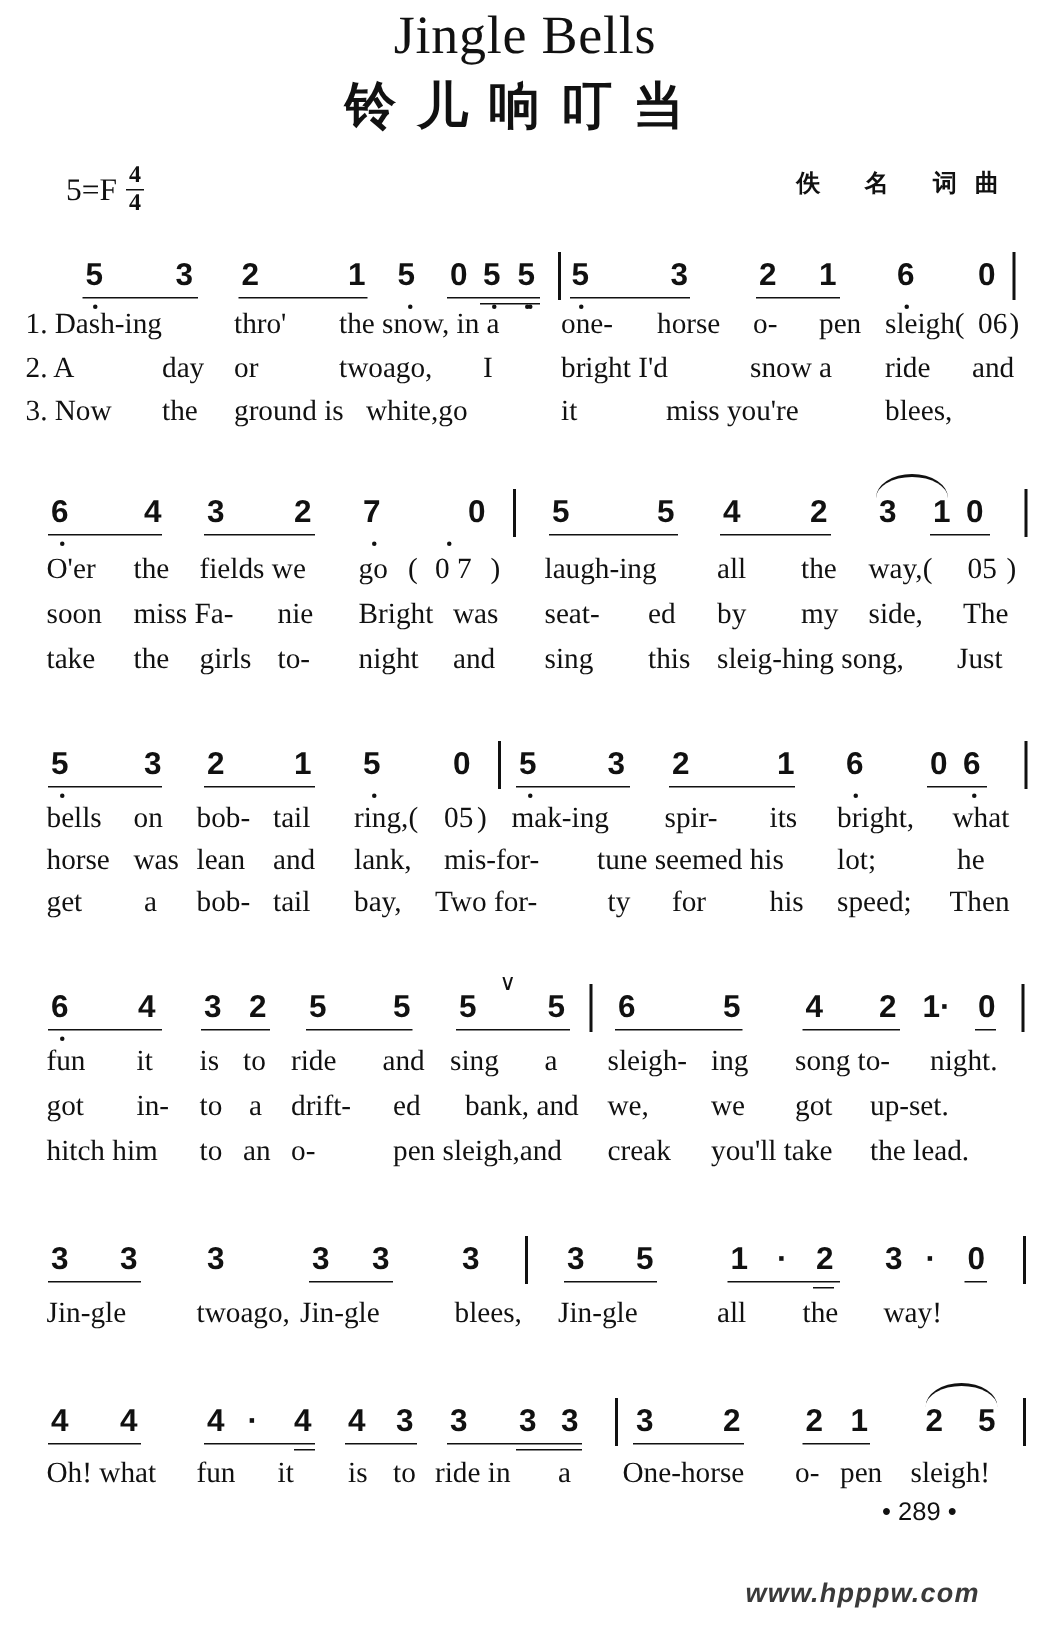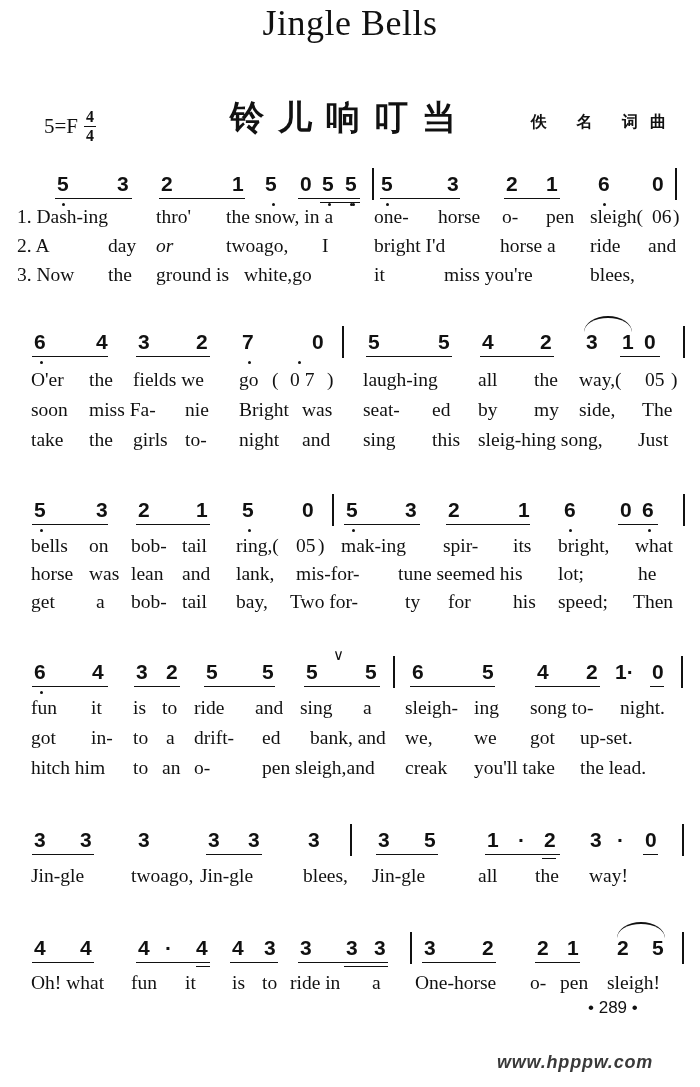--- a/index.html
+++ b/index.html
@@ -8,21 +8,21 @@
       color: #111111;
       font-family: "Liberation Serif", "DejaVu Serif", serif;
     }
     .title-en {
       position: absolute; top: 2px; left: 0; width: 700px; text-align: center;
       font-size: 36px; letter-spacing: 0.5px;
     }
     .title-zh {
       position: absolute; top: 48px; left: 0; width: 700px; text-align: center;
       font-family: "DejaVu Sans", sans-serif; font-weight: bold;
-      font-size: 34px; letter-spacing: 14px; margin-top: 47px;
+      font-size: 34px; letter-spacing: 14px;
     }
     .key {
       position: absolute; top: 108px; left: 44px; font-size: 21px;
       display: flex; align-items: center;
     }
     .timesig {
       display: inline-flex; flex-direction: column; align-items: center;
       font-size: 16px; line-height: 18px; margin-left: 6px; font-weight: bold;
     }
     .timesig .bar { width: 12px; border-top: 1px solid #111; }
@@ -102,21 +102,21 @@
         <div class="dot-below" style="left: 272px; top: 31px;"></div>
         <div class="dot-below" style="left: 328px; top: 31px;"></div>
         <div class="dot-below" style="left: 350px; top: 31px;"></div>
         <div class="dot-below" style="left: 386px; top: 31px;"></div>
         <div class="dot-below" style="left: 603px; top: 31px;"></div>
         <div class="dot-below" style="left: 352px; top: 31px;"></div>
         <div class="barline" style="left: 372px; top: -4px; height: 32px;"></div>
         <div class="barline" style="left: 675px; top: -4px; height: 32px;"></div>
       </div>
       <div class="lyric" style="top: 206px;"><span style="left: 17px;">1. Dash-ing</span><span style="left: 156px;">thro'</span><span style="left: 226px;">the snow, in a</span><span style="left: 374px;">one-</span><span style="left: 438px;">horse</span><span style="left: 502px;">o-</span><span style="left: 546px;">pen</span><span style="left: 590px;">sleigh(</span><span style="left: 652px;">06</span><span style="left: 673px;">)</span></div>
-      <div class="lyric" style="top: 235px;"><span style="left: 17px;">2. A</span><span style="left: 108px;">day</span><span style="left: 156px; font-style: italic;">or</span><span style="left: 226px;">twoago,</span><span style="left: 322px;">I</span><span style="left: 374px;">bright I'd</span><span style="left: 500px;">horse a</span><span style="left: 590px;">ride</span><span style="left: 648px;">and</span></div>
+      <div class="lyric" style="top: 235px;"><span style="left: 17px;">2. A</span><span style="left: 108px;">day</span><span style="left: 156px;">or</span><span style="left: 226px;">twoago,</span><span style="left: 322px;">I</span><span style="left: 374px;">bright I'd</span><span style="left: 500px;">snow a</span><span style="left: 590px;">ride</span><span style="left: 648px;">and</span></div>
       <div class="lyric" style="top: 264px;"><span style="left: 17px;">3. Now</span><span style="left: 108px;">the</span><span style="left: 156px;">ground is</span><span style="left: 244px;">white,go</span><span style="left: 374px;">it</span><span style="left: 444px;">miss you're</span><span style="left: 590px;">blees,</span></div>
       <div class="notes-row" style="top: 330px;">
         <span class="n" style="left: 34px;">6</span>
         <span class="n" style="left: 96px;">4</span>
         <span class="n" style="left: 138px;">3</span>
         <span class="n" style="left: 196px;">2</span>
         <span class="n" style="left: 242px;">7</span>
         <span class="n" style="left: 312px;">0</span>
         <span class="n" style="left: 368px;">5</span>
         <span class="n" style="left: 438px;">5</span>

